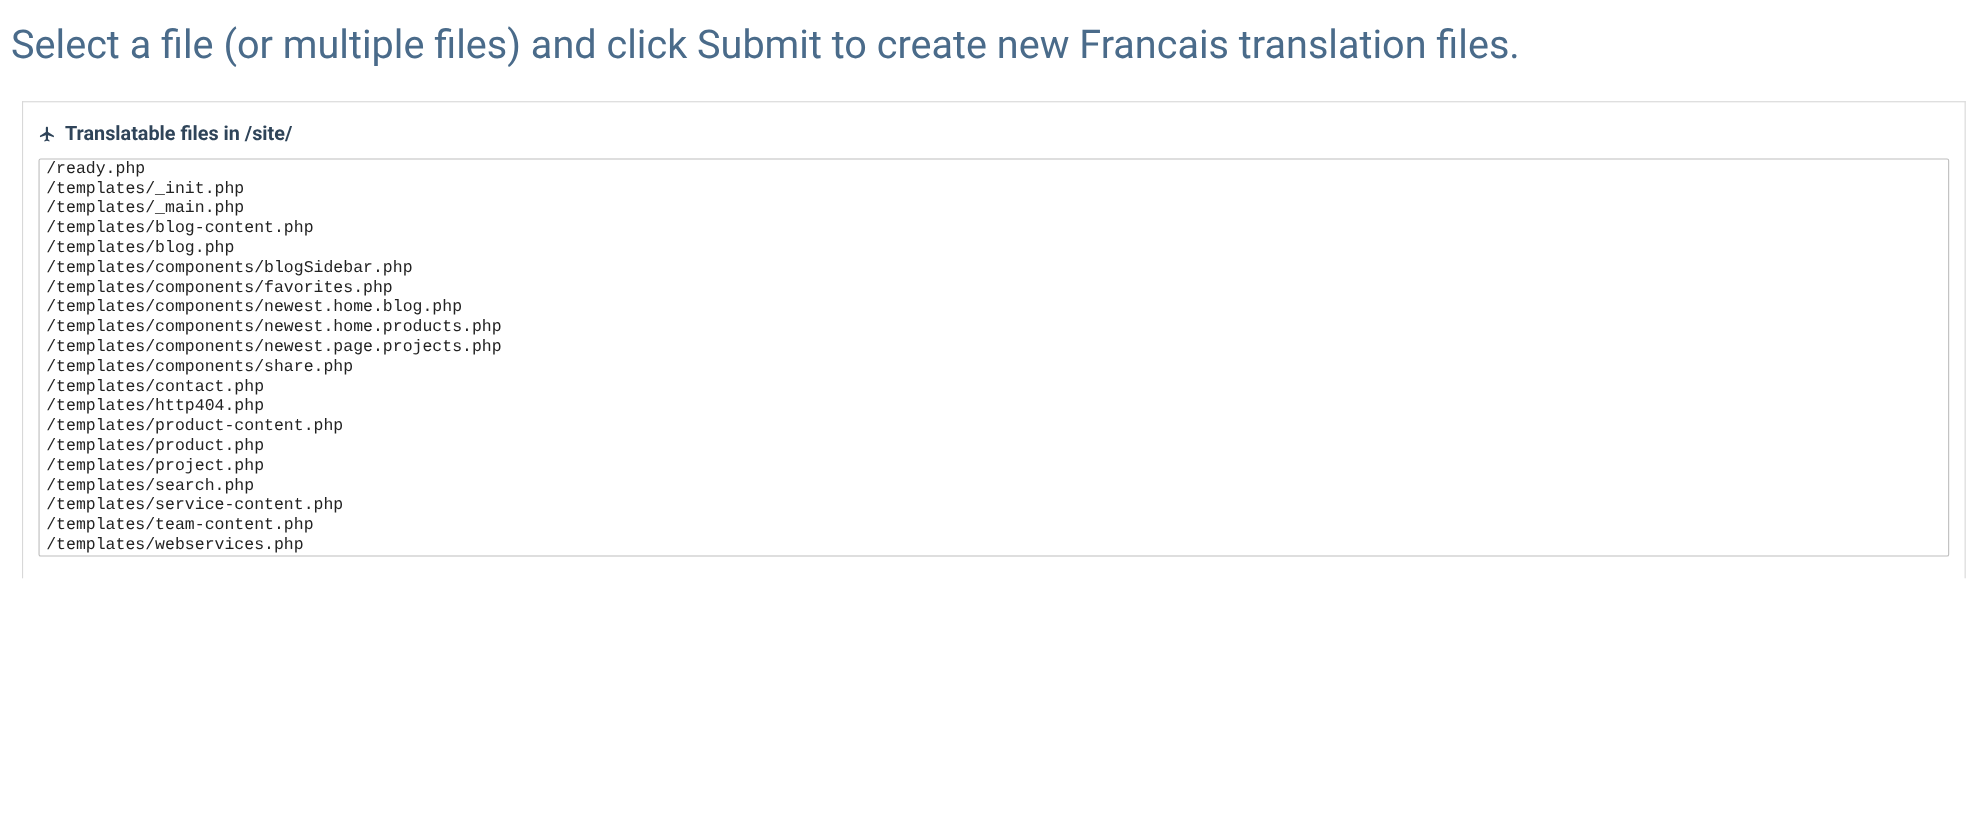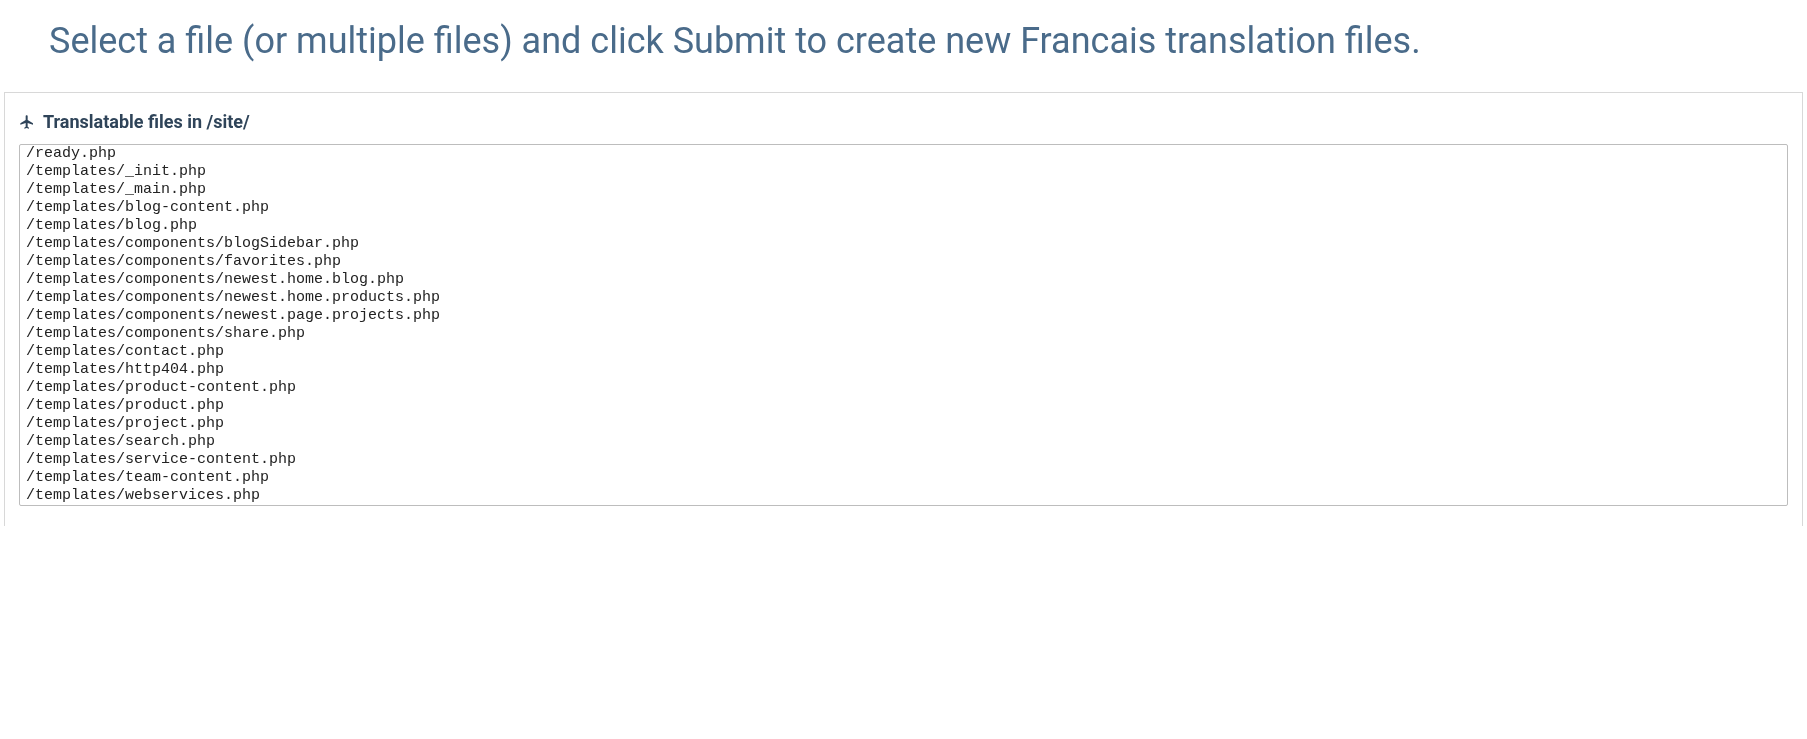--- a/index.html
+++ b/index.html
@@ -10,25 +10,24 @@
     body {
       font-family: -apple-system, BlinkMacSystemFont, "Segoe UI", Roboto, sans-serif;
       background: #fff;
       padding-top: 20px;
     }
     .heading {
       font-size: 36px;
       font-weight: 400;
       color: #4a6b8a;
       padding: 0 10px 30px 10px;
-      margin-left: 39px;
     }
     .panel {
       border: 1px solid #d8d8d8;
-      margin: 0 4px;
+      margin: 0 20px;
       padding: 18px 0 20px 0;
       border-bottom: none;
     }
     .panel-header {
       display: flex;
       align-items: center;
       padding: 0 14px 12px 14px;
     }
     .panel-icon {
       width: 16px;

